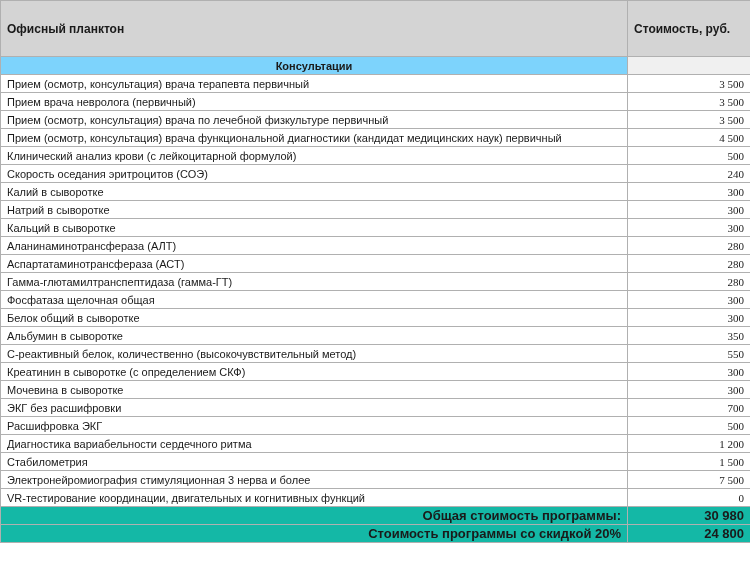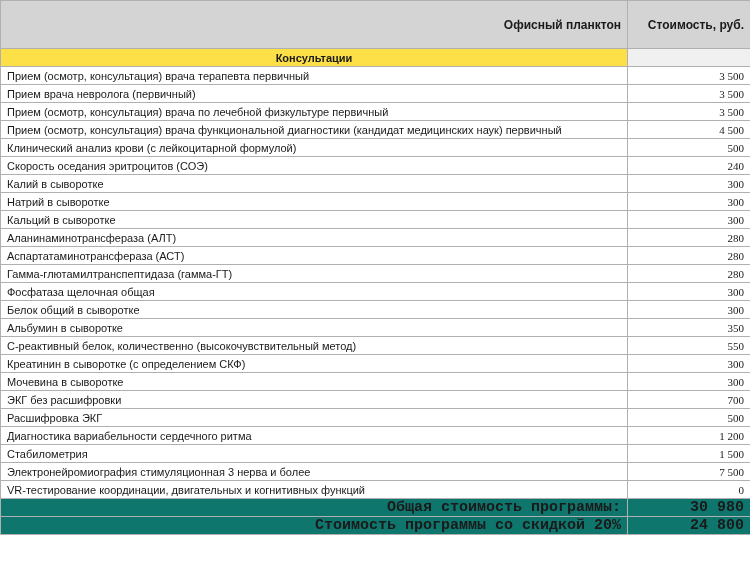--- a/index.html
+++ b/index.html
@@ -28,30 +28,30 @@
     padding: 0 6px;
     vertical-align: middle;
     box-sizing: border-box;
     white-space: nowrap;
     overflow: hidden;
   }
 
   
   tr.header-row th {
     background: #d4d4d4;
-    height: 48px;
+    height: 56px;
     font-size: 12px;
     font-weight: bold;
-    text-align: right;
+    text-align: left;
     border-color: #9a9a9a;
   }
 
   
   tr.section-row td {
-    background: #fde047;
+    background: #7dd3fc;
     height: 18px;
     font-size: 11px;
     font-weight: bold;
     text-align: center;
     border-color: #b6b6b6;
   }
   tr.section-row td.price-cell {
     background: #f0f0f0;
   }
 
@@ -64,26 +64,25 @@
     margin-left: 24px;
   }
   tr.data-row td.price-cell {
     text-align: right;
     padding-right: 8px;
     font-family: Liberation Serif, serif;
   }
 
   
   tr.total-row td {
-    background: #0f766e;
+    background: #14b8a6;
     height: 18px;
-    font-size: 15px;
+    font-size: 13px;
     font-weight: bold;
     border-color: #a8a8a8;
-    font-family: Liberation Mono, monospace;
   }
   tr.total-row td.label-cell {
     text-align: right;
     padding-right: 8px;
   }
   tr.total-row td.price-cell {
     text-align: right;
     padding-right: 8px;
   }
 </style>

